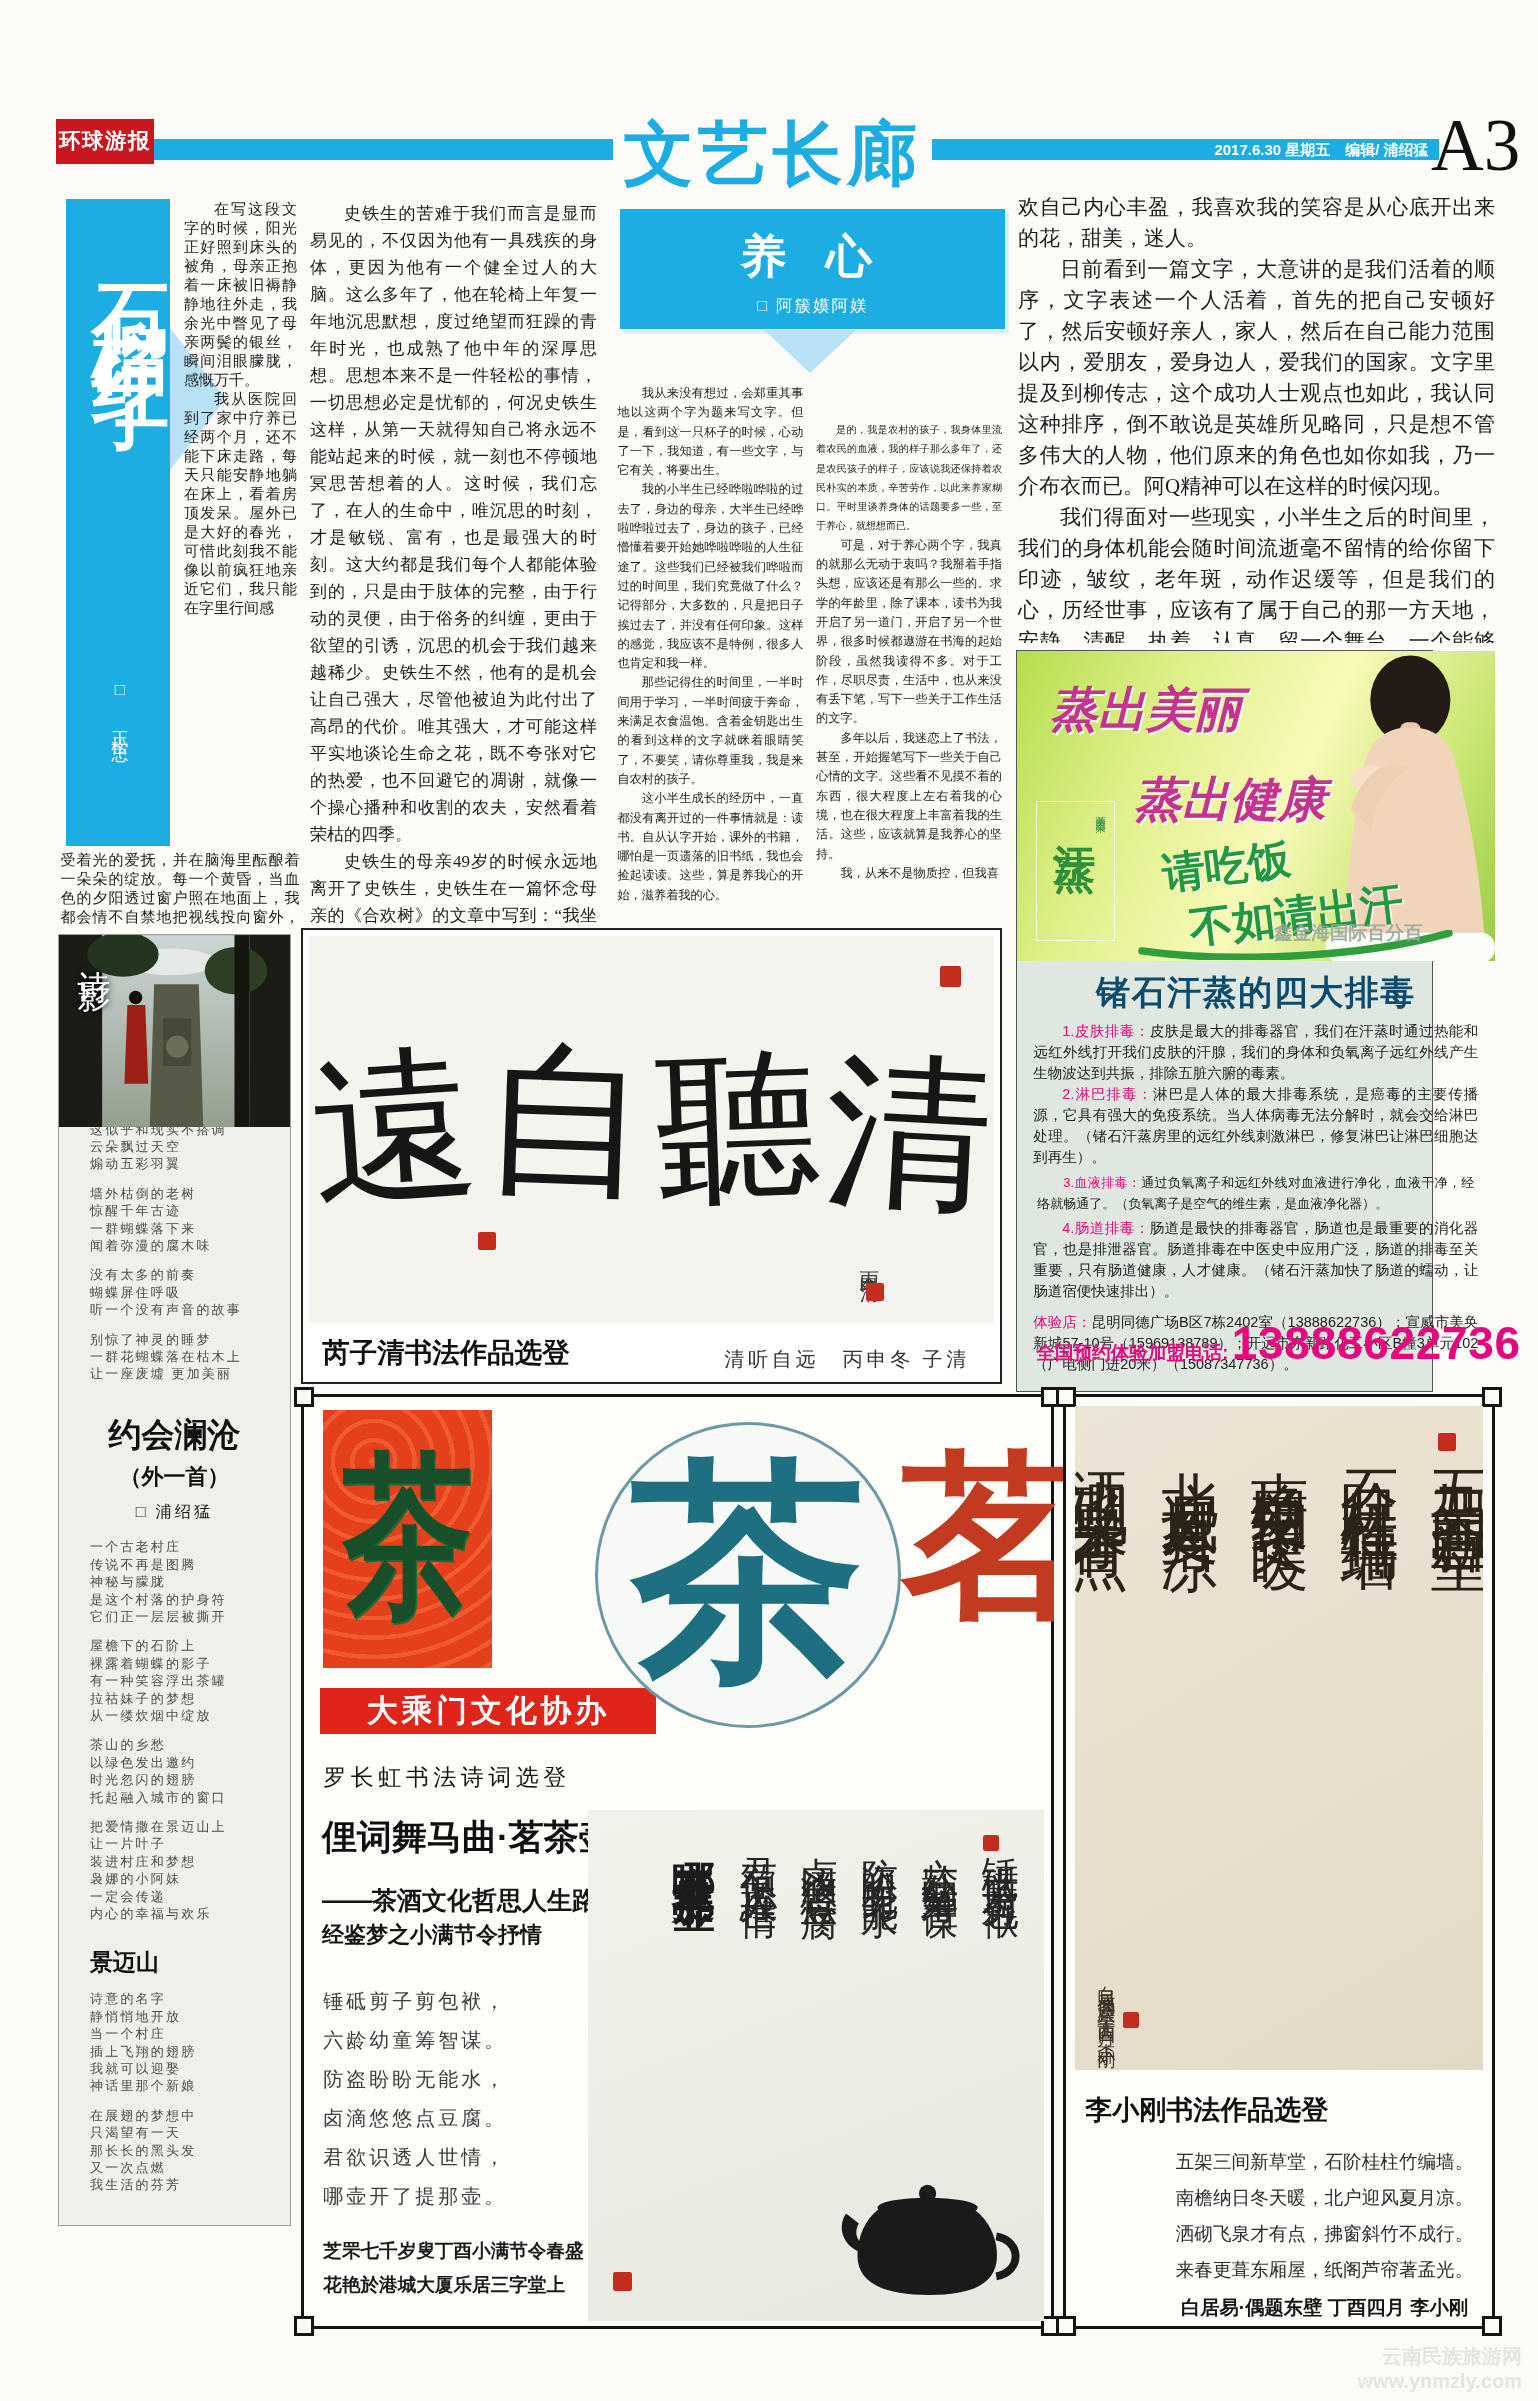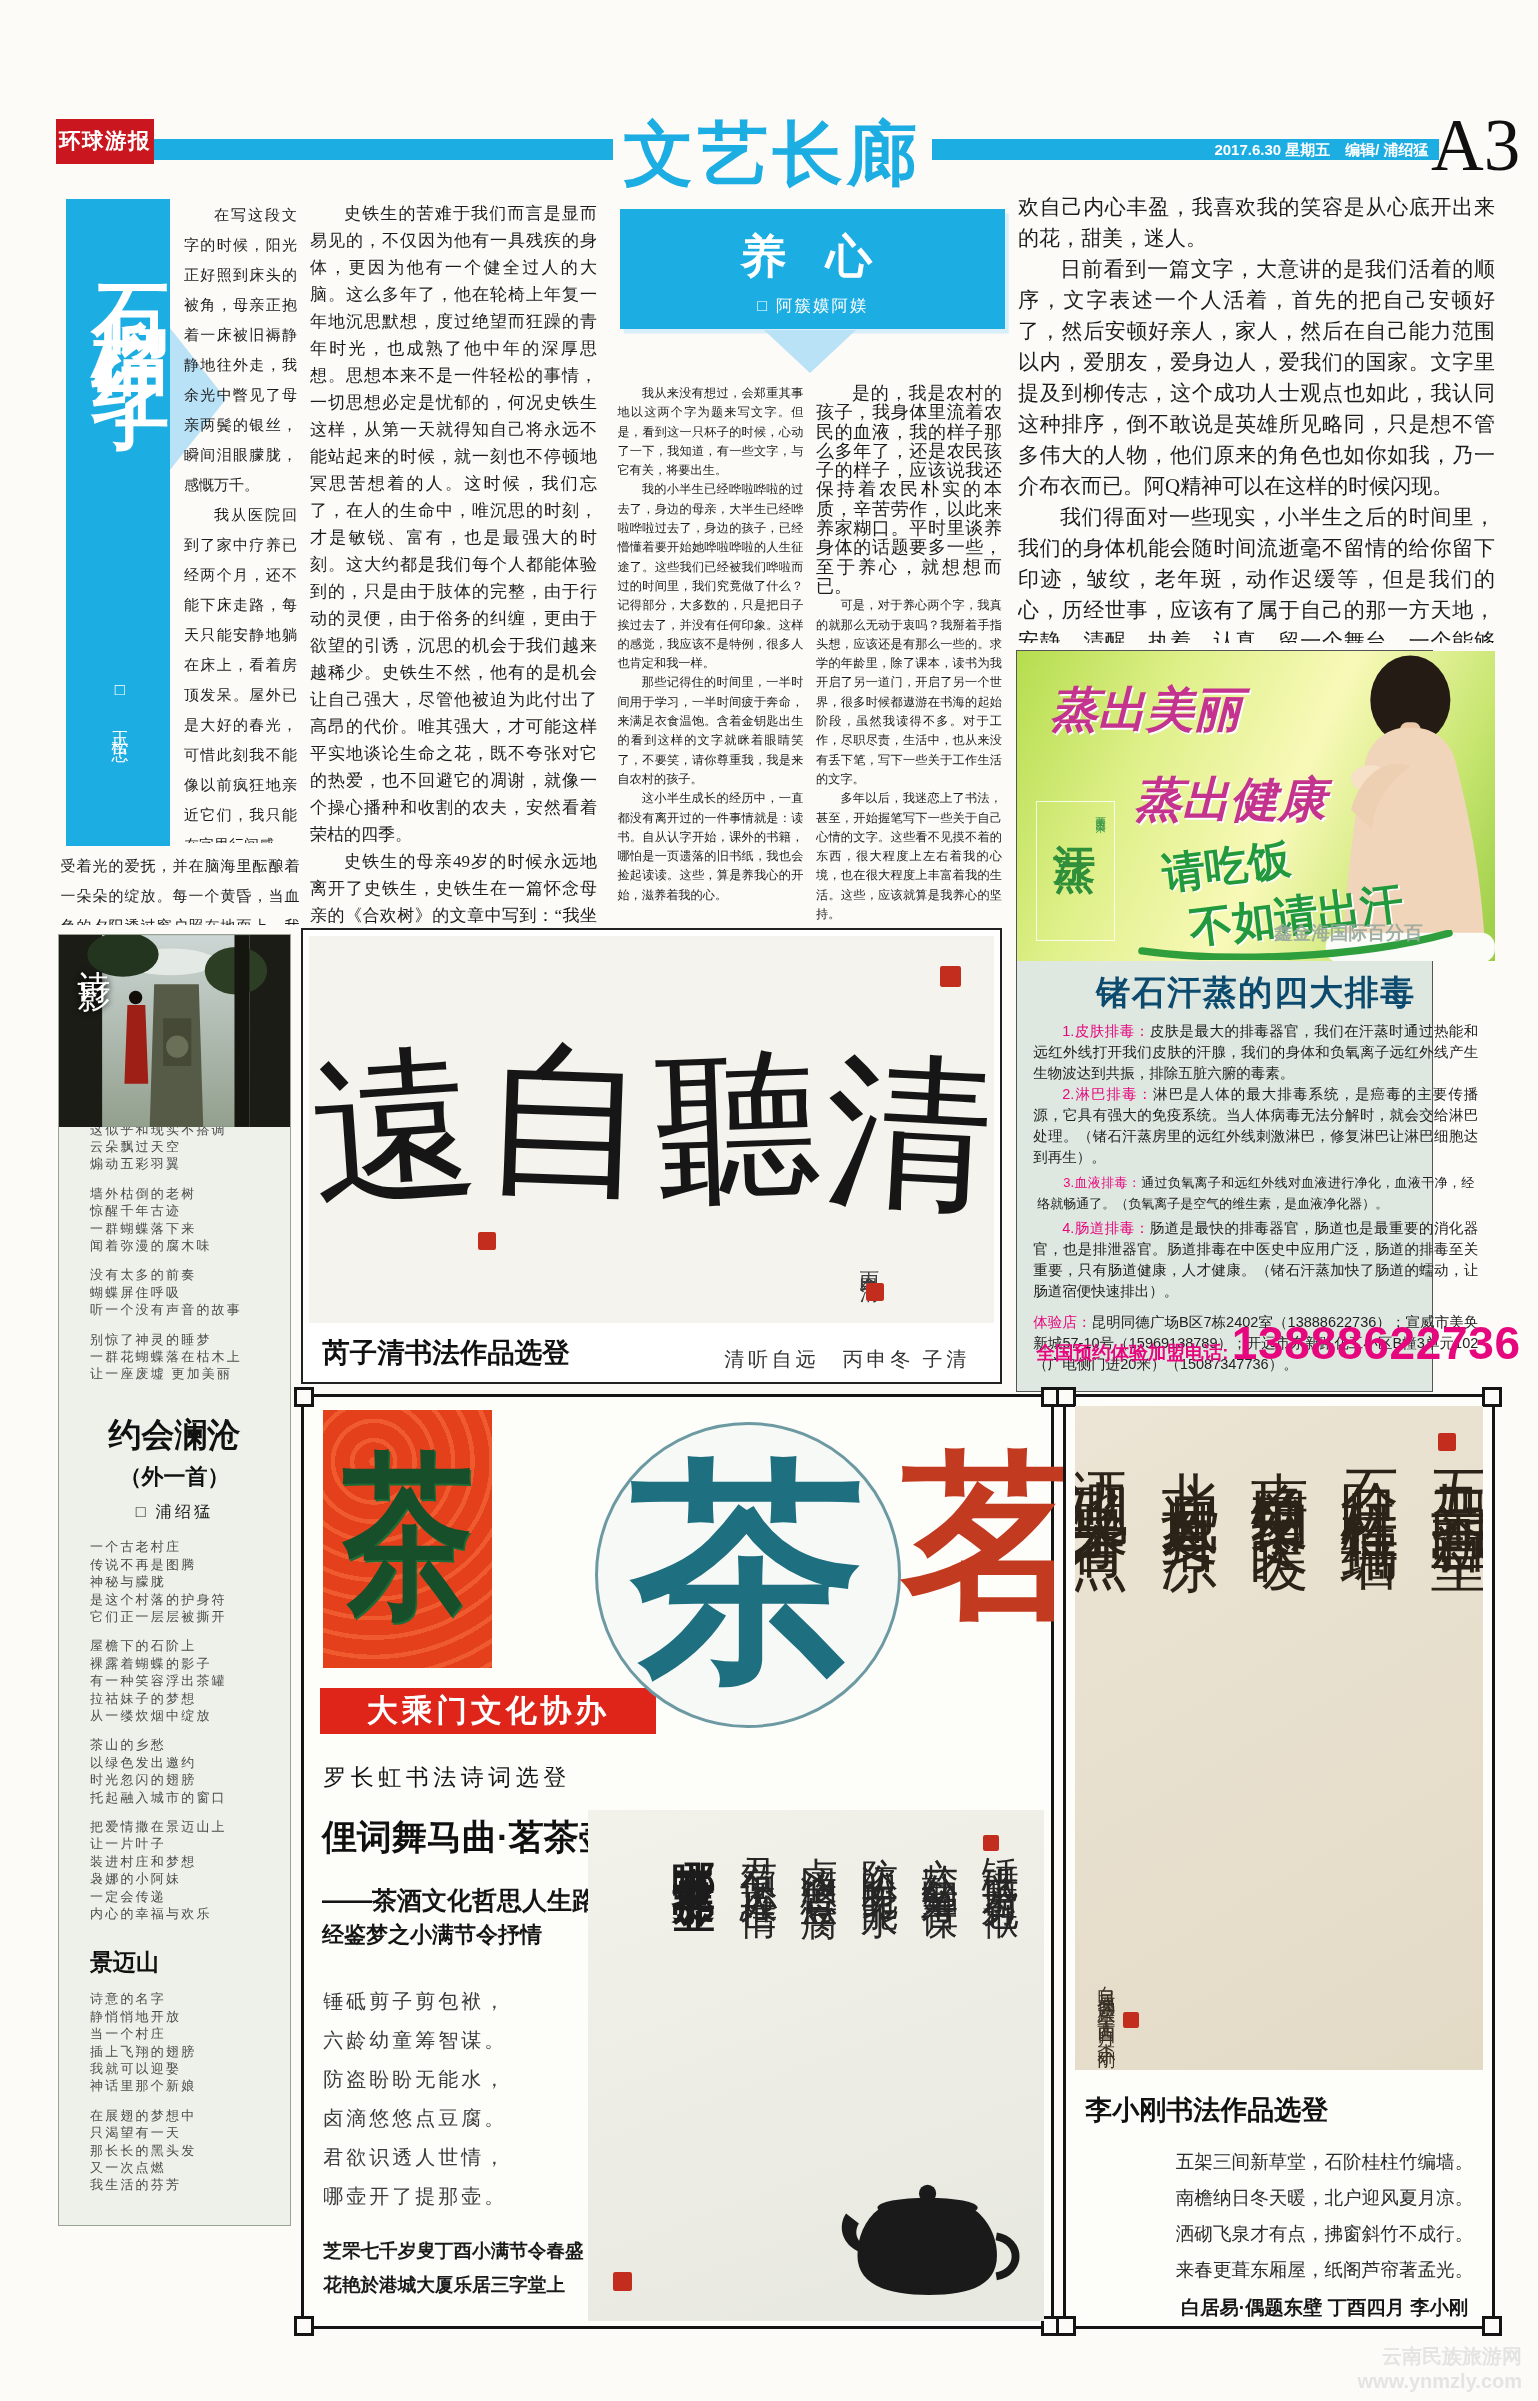--- a/index.html
+++ b/index.html
@@ -1,20 +1,20 @@
 <!DOCTYPE html>
 <html style="font-size:12px"><head>
 <meta charset="utf-8">
 <style>
   html,body{margin:0;padding:0;background:#e9e9e6;}
   #page{position:relative;width:1538px;height:2401px;background:#fcfbf7;overflow:hidden;
         font-family:"Liberation Serif","DejaVu Serif",serif;}
   .abs{position:absolute;}
   .sans{font-family:"Liberation Sans","DejaVu Sans",sans-serif;}
-  .t{font-size:15px;line-height:30px;color:#1c1c1c;text-align:justify;}
+  .t{font-size:15px;line-height:19px;color:#1c1c1c;text-align:justify;}
   p.t{margin:0;text-indent:2em;}
   .vt{writing-mode:vertical-rl;}
   .pre{white-space:pre-line;}
   .clip{overflow:hidden;}
   .seal{position:absolute;background:#c22d1e;border-radius:2.2px;}
   .corner{position:absolute;width:13.4px;height:13.4px;background:#fcfbf7;border:3px solid #141414;}
   .frame{border:3px solid #141414;background:#fdfdfa;}
 </style>
 </head>
 <body>
@@ -64,21 +64,21 @@
     <div class="abs" style="left:154px;top:140px;width:0;height:0;border-top:43px solid #b9e2f6;
                 border-left:46px solid transparent;border-right:46px solid transparent;"></div>
 
     <div class="abs clip" style="left:7.4px;top:194px;width:186px;height:539px;">
       <p class="t" style="font-size:12.2px;line-height:19.3px;">我从来没有想过，会郑重其事地以这两个字为题来写文字。但是，看到这一只杯子的时候，心动了一下，我知道，有一些文字，与它有关，将要出生。</p>
       <p class="t" style="font-size:12.2px;line-height:19.3px;">我的小半生已经哗啦哗啦的过去了，身边的母亲，大半生已经哗啦哗啦过去了，身边的孩子，已经懵懂着要开始她哗啦哗啦的人生征途了。这些我们已经被我们哗啦而过的时间里，我们究竟做了什么？记得部分，大多数的，只是把日子挨过去了，并没有任何印象。这样的感觉，我应该不是特例，很多人也肯定和我一样。</p>
       <p class="t" style="font-size:12.2px;line-height:19.3px;">那些记得住的时间里，一半时间用于学习，一半时间疲于奔命，来满足衣食温饱。含着金钥匙出生的看到这样的文字就眯着眼睛笑了，不要笑，请你尊重我，我是来自农村的孩子。</p>
       <p class="t" style="font-size:12.2px;line-height:19.3px;">这小半生成长的经历中，一直都没有离开过的一件事情就是：读书。自从认字开始，课外的书籍，哪怕是一页遗落的旧书纸，我也会捡起读读。这些，算是养我心的开始，滋养着我的心。</p>
     </div>
     <div class="abs clip" style="left:206px;top:194px;width:186px;height:539px;">
-      <p class="t" style="font-size:18px;line-height:19.3px;">是的，我是农村的孩子，我身体里流着农民的血液，我的样子那么多年了，还是农民孩子的样子，应该说我还保持着农民朴实的本质，辛苦劳作，以此来养家糊口。平时里谈养身体的话题要多一些，至于养心，就想想而已。</p>
+      <p class="t" style="font-size:10px;line-height:19.3px;margin-top:36px;">是的，我是农村的孩子，我身体里流着农民的血液，我的样子那么多年了，还是农民孩子的样子，应该说我还保持着农民朴实的本质，辛苦劳作，以此来养家糊口。平时里谈养身体的话题要多一些，至于养心，就想想而已。</p>
       <p class="t" style="font-size:12.2px;line-height:19.3px;">可是，对于养心两个字，我真的就那么无动于衷吗？我掰着手指头想，应该还是有那么一些的。求学的年龄里，除了课本，读书为我开启了另一道门，开启了另一个世界，很多时候都遨游在书海的起始阶段，虽然我读得不多。对于工作，尽职尽责，生活中，也从来没有丢下笔，写下一些关于工作生活的文字。</p>
       <p class="t" style="font-size:12.2px;line-height:19.3px;">多年以后，我迷恋上了书法，甚至，开始握笔写下一些关于自己心情的文字。这些看不见摸不着的东西，很大程度上左右着我的心境，也在很大程度上丰富着我的生活。这些，应该就算是我养心的坚持。</p>
       <p class="t" style="font-size:12.2px;line-height:19.3px;">我，从来不是物质控，但我喜</p>
     </div>
   </div>
 
   <div class="abs clip" style="left:1018px;top:192px;width:477px;height:451px;">
     <p class="t" style="font-size:21px;line-height:31px;text-indent:0;">欢自己内心丰盈，我喜欢我的笑容是从心底开出来的花，甜美，迷人。</p>
     <p class="t" style="font-size:21px;line-height:31px;">日前看到一篇文字，大意讲的是我们活着的顺序，文字表述一个人活着，首先的把自己安顿好了，然后安顿好亲人，家人，然后在自己能力范围以内，爱朋友，爱身边人，爱我们的国家。文字里提及到柳传志，这个成功人士观点也如此，我认同这种排序，倒不敢说是英雄所见略同，只是想不管多伟大的人物，他们原来的角色也如你如我，乃一介布衣而已。阿Q精神可以在这样的时候闪现。</p>
     <p class="t" style="font-size:21px;line-height:31px;">我们得面对一些现实，小半生之后的时间里，我们的身体机能会随时间流逝毫不留情的给你留下印迹，皱纹，老年斑，动作迟缓等，但是我们的心，历经世事，应该有了属于自己的那一方天地，安静，清醒，执着，认真，留一个舞台，一个能够让自己盛开的舞台，那些不再是梦想。最后说一句：中年人了，养心，就从此刻开始。</p>

